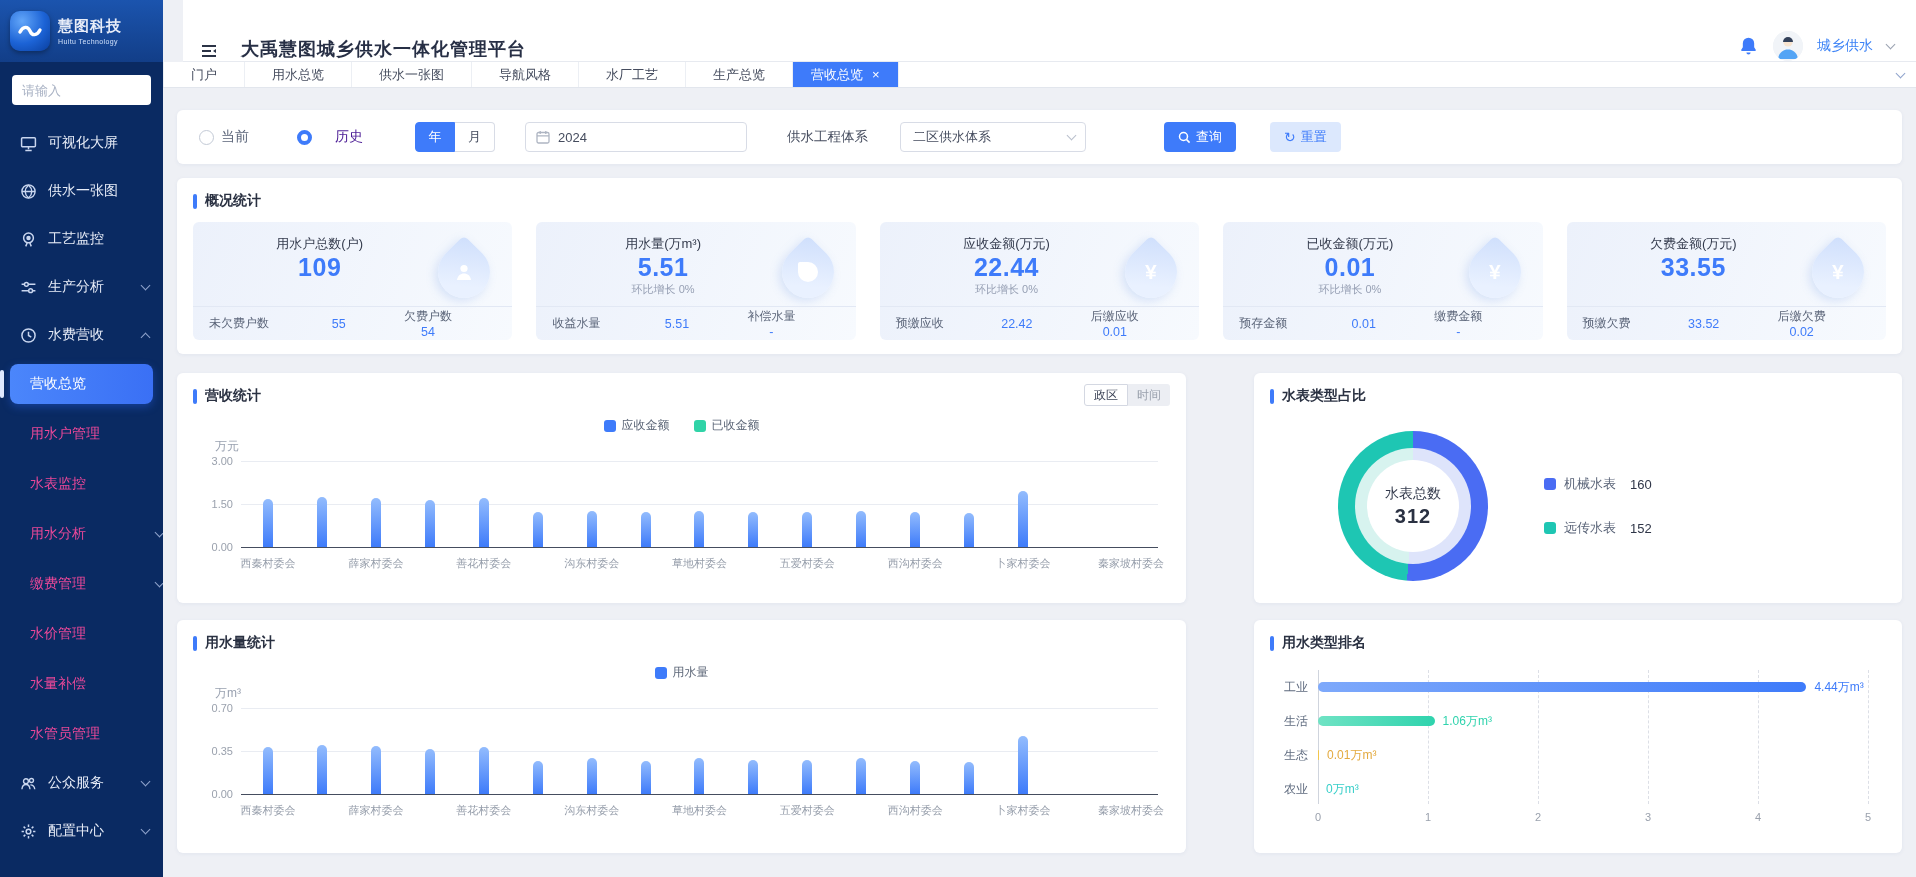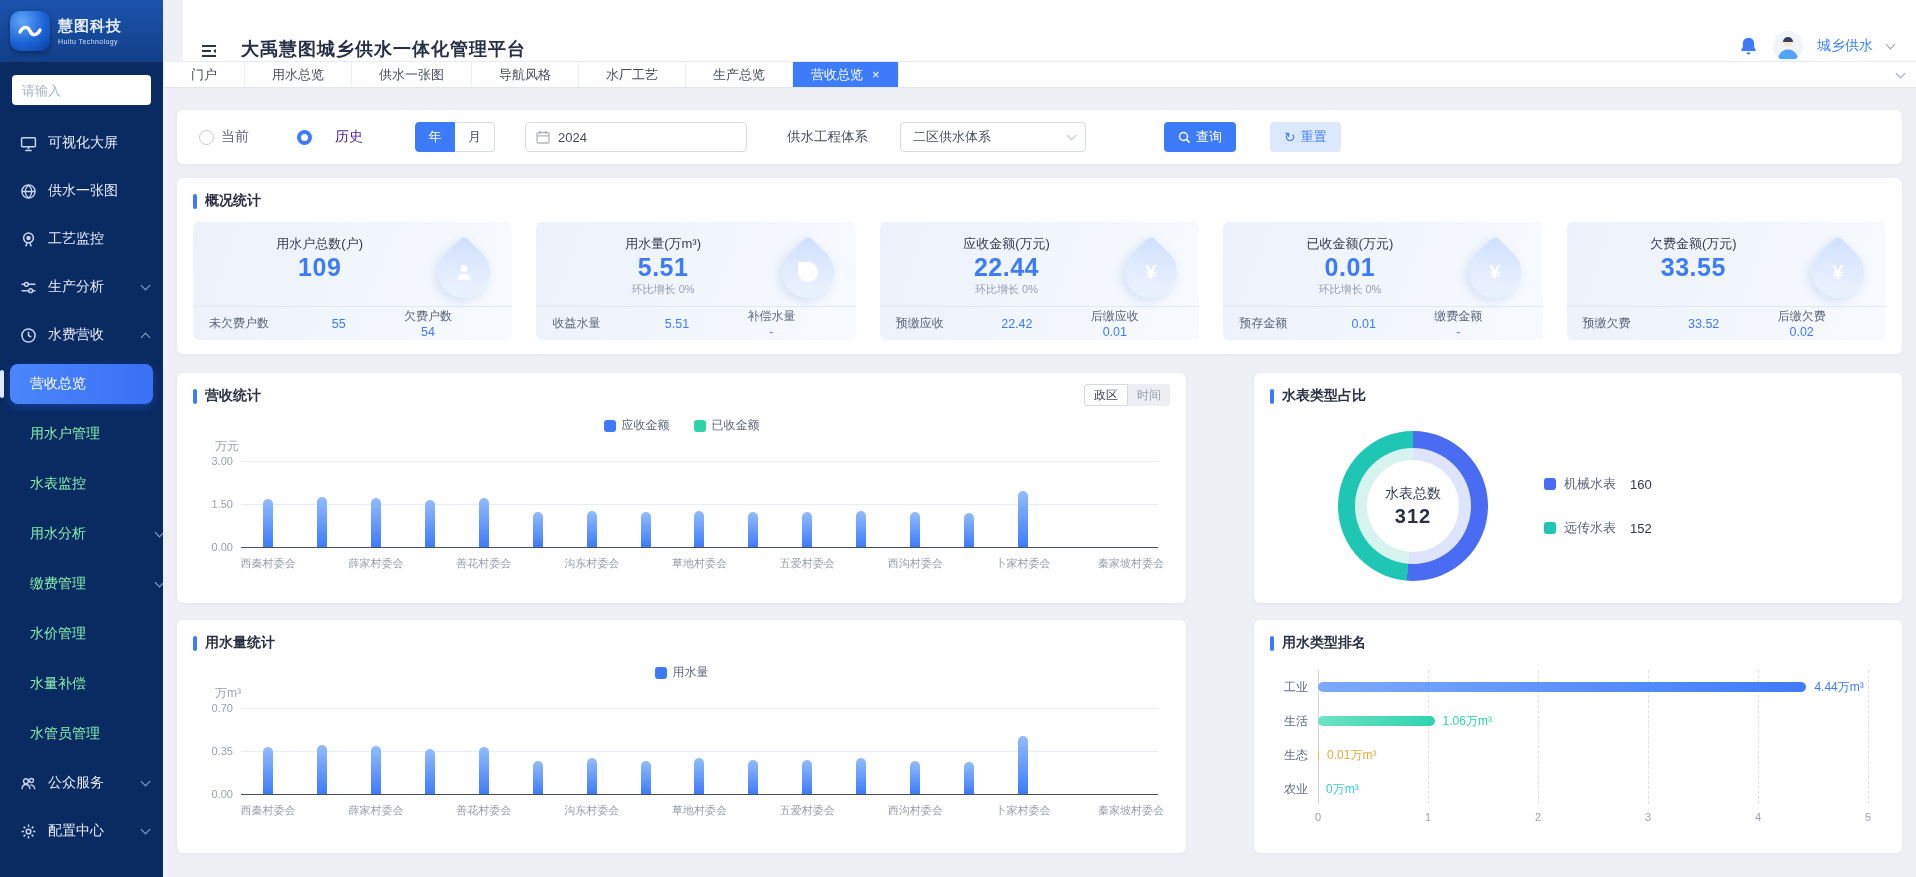--- a/index.html
+++ b/index.html
@@ -15,21 +15,21 @@
   .side-search{padding:13px 12px 4px;}
   .side-search input{width:100%;height:30px;border:none;border-radius:4px;padding:0 10px;font-size:13px;color:#333;outline:none;font-family:inherit;}
   .side-search input::placeholder{color:#a9b2c4;}
   nav{margin-top:10px;flex:1;overflow:hidden;}
   .m-item{height:48px;display:flex;align-items:center;padding:0 14px 0 20px;gap:11px;font-size:14px;cursor:pointer;}
   .m-ico{width:17px;height:17px;display:inline-flex;}
   .m-ico svg{width:17px;height:17px;}
   .m-label{flex:0 1 auto;}
   .m-item .chev,.m-subitem .chev{margin-left:auto;}
   .m-sub{}
-  .m-subitem{position:relative;height:50px;display:flex;align-items:center;padding-left:30px;font-size:14px;color:#86efac;cursor:pointer;}
+  .m-subitem{position:relative;height:50px;display:flex;align-items:center;padding-left:30px;font-size:14px;color:#ec4899;cursor:pointer;}
   .m-subitem.active{height:40px;margin:5px 10px;border-radius:8px;background:linear-gradient(90deg,#4b86fb,#3a70f5);color:#fff;box-shadow:0 3px 8px rgba(35,90,220,.45);padding-left:20px;}
   .edge-pill{position:absolute;left:-10px;top:6px;width:4px;height:28px;border-radius:2px;background:#dfe9ff;}
   .chev{display:inline-block;width:7px;height:7px;border:solid #8fa3cc;border-width:0 1.5px 1.5px 0;}
   .chev.down{transform:rotate(45deg);margin-top:-3px;}
   .chev.up{transform:rotate(-135deg);margin-top:4px;}
   .chev.dark{border-color:#9aa2b1;}
 
   
   .main{flex:1;min-width:0;display:flex;flex-direction:column;}
   .topbar{height:62px;background:#fff;border-bottom:1px solid #e7eaf0;display:flex;align-items:flex-end;padding:0 22px 0 16px;gap:22px;margin-left:20px;}

